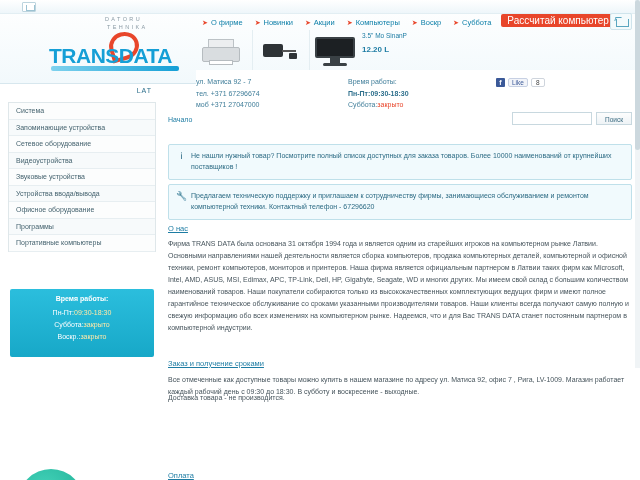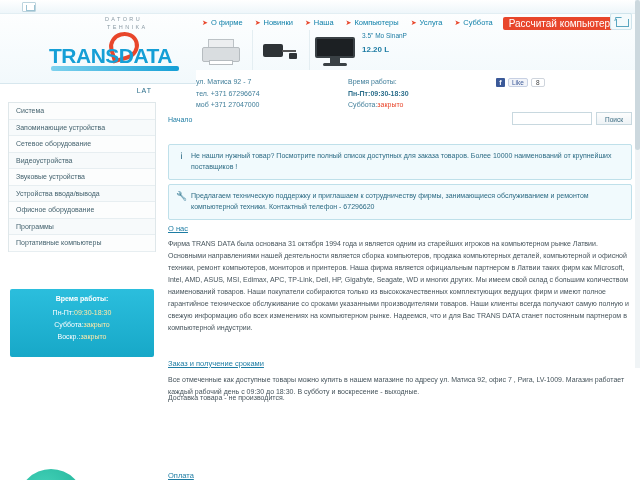--- a/index.html
+++ b/index.html
@@ -56,21 +56,21 @@
   }
   .logo-underline {
     position:absolute; left:8px; top:52px; width:128px; height:5px;
     background:linear-gradient(90deg,#7fd2ee,#159fd6);
     border-radius:2px;
   }
 
   
   .nav {
     position:absolute; left:196px; top:14px; height:16px;
-    display:flex; align-items:flex-end; gap:0px;
+    display:flex; align-items:flex-start; gap:0px;
   }
   .nav .it {
     display:flex; align-items:center; gap:3px;
     padding:0 6px; height:16px;
     font-size:7.5px; color:#0d7fa8; white-space:nowrap;
   }
   .nav .it .ar {
     color:#e8462b; font-size:7px; line-height:1;
   }
   .nav .calc {
@@ -289,29 +289,29 @@
       <div class="it">
         <span class="ar">➤</span>
         <span>О фирме</span>
       </div>
       <div class="it">
         <span class="ar">➤</span>
         <span>Новинки</span>
       </div>
       <div class="it">
         <span class="ar">➤</span>
-        <span>Наша</span>
+        <span>Акции</span>
       </div>
       <div class="it">
         <span class="ar">➤</span>
         <span>Компьютеры</span>
       </div>
       <div class="it">
         <span class="ar">➤</span>
-        <span>Услуга</span>
+        <span>Воскр</span>
       </div>
       <div class="it">
         <span class="ar">➤</span>
         <span>Суббота</span>
       </div>
       <div class="calc">Рассчитай компьютер</div>
     </div>
 
     <div class="cart-btn"></div>
 

